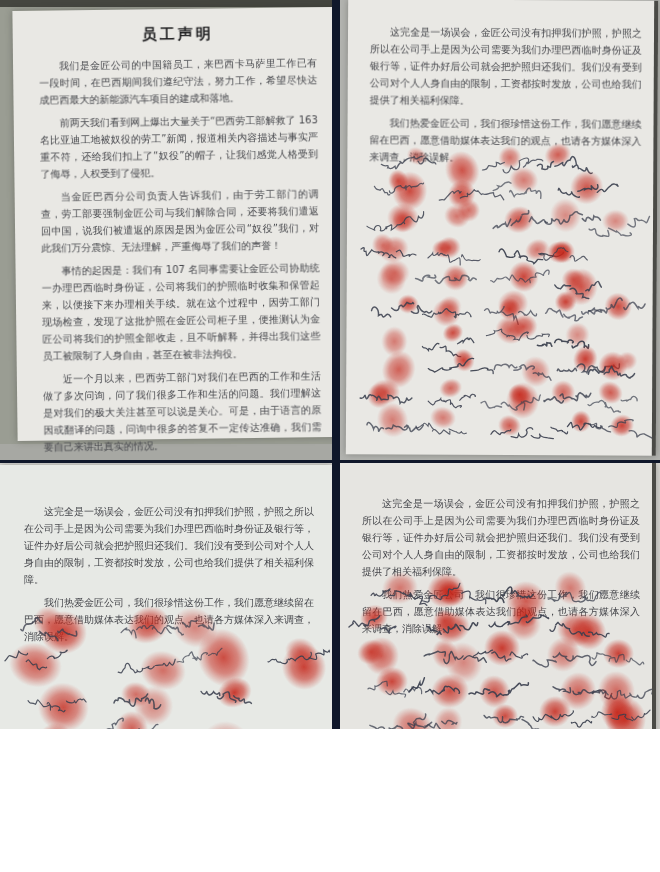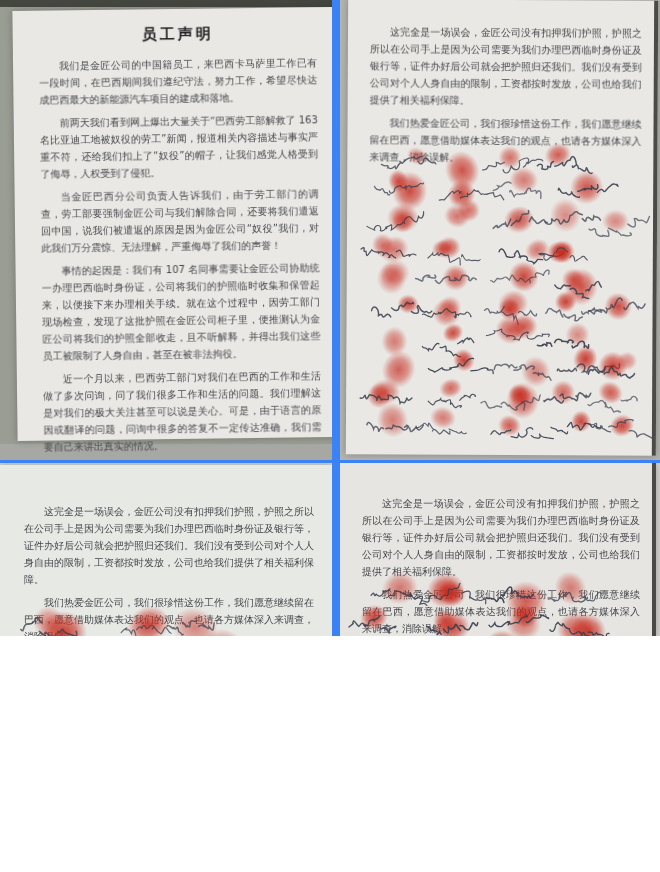--- a/index.html
+++ b/index.html
@@ -1,18 +1,18 @@
 <!DOCTYPE html>
 <html style="--paper: #e9e8e4; --backdrop: #9a9d93; --top-strip: #454640; --edge-strip: #4a4a46;"><head>
 <meta charset="utf-8">
 <style>
   html,body{margin:0;padding:0;background:#ffffff;}
   #stage{
-    position:relative;width:660px;height:636px;overflow:hidden;
-    background:#3b82f6;font-family:"DejaVu Sans",sans-serif;
+    position:relative;width:660px;height:729px;overflow:hidden;
+    background:#0f172a;font-family:"DejaVu Sans",sans-serif;
   }
   .photo{position:absolute;overflow:hidden;}
   #photo-tl{left:0;top:0;width:332px;height:460px;background:var(--backdrop,#9a9d93);}
   #photo-tr{left:340px;top:0;width:320px;height:460px;background:#b3b4b0;}
   #photo-bl{left:0;top:463px;width:332px;height:409px;background:#d8d8d4;}
   #photo-br{left:340px;top:463px;width:320px;height:409px;background:#d6d5d1;}
 
   .top-strip{position:absolute;left:0;top:0;width:100%;height:7px;background:var(--top-strip,#454640);}
   .edge-strip{position:absolute;right:0;top:0;width:4px;height:100%;background:var(--edge-strip,#4a4a46);}
   .desk-strip{position:absolute;left:0;bottom:0;width:100%;height:16px;background:#a7a8a3;}

